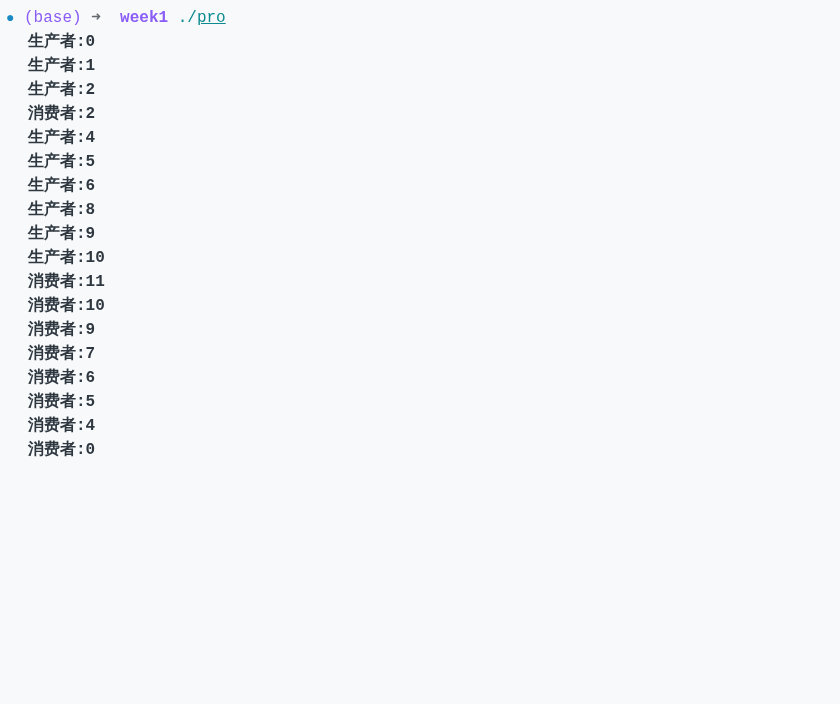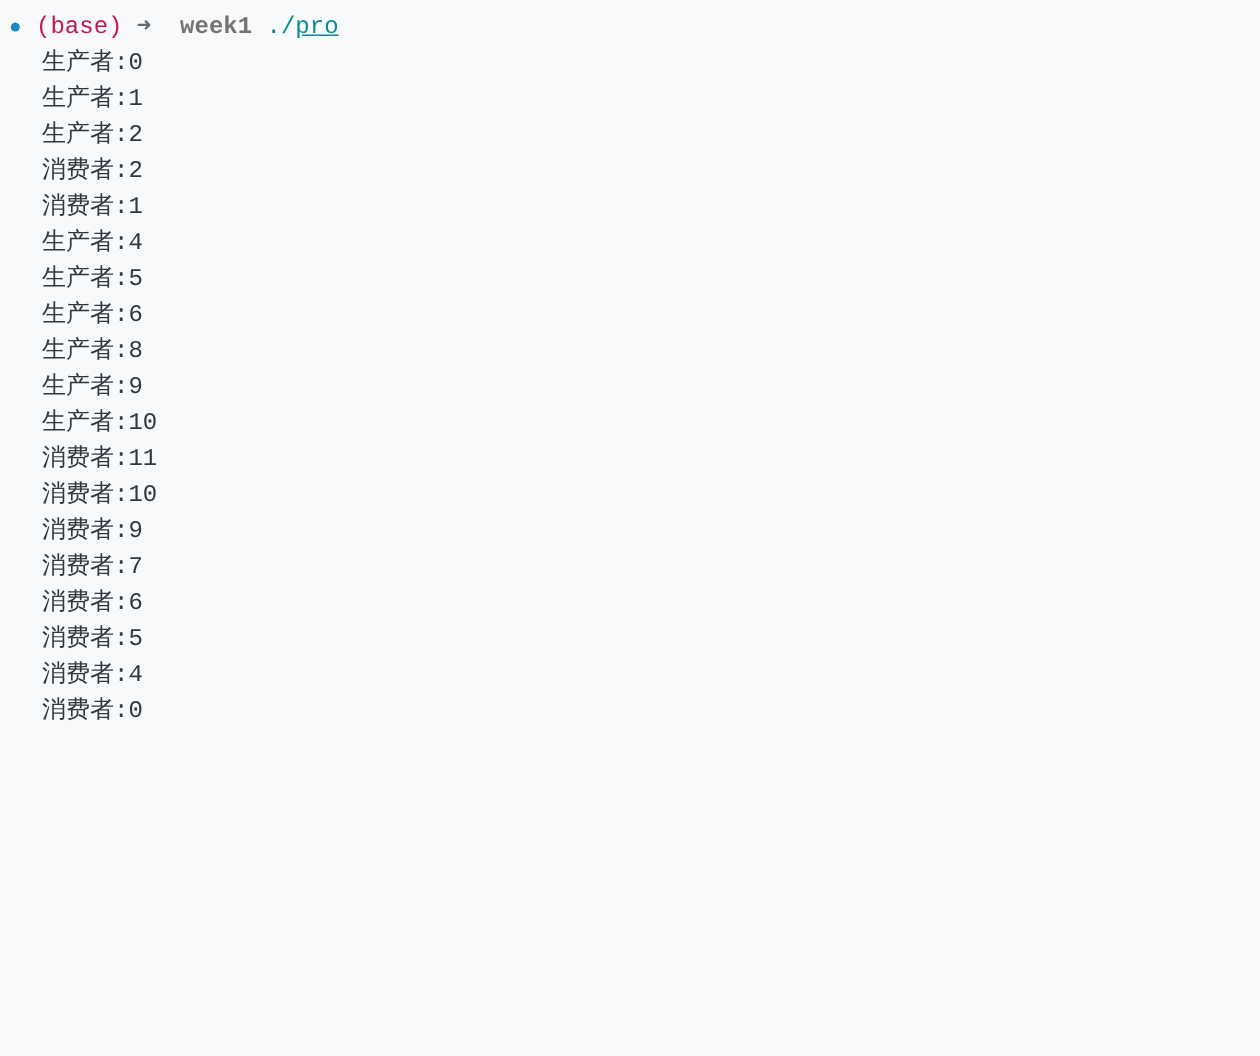--- a/index.html
+++ b/index.html
@@ -20,53 +20,52 @@
   .line {
     white-space: pre;
     color: #2f3840;
     padding-left: 6px;
   }
   .bullet {
     color: #1c88c4;
     font-size: 14px;
   }
   .env {
-    color: #be185d;
+    color: #8b5cf6;
   }
   .arrow {
     color: #63696e;
   }
   .dir {
-    color: #737373;
+    color: #8b5cf6;
     font-weight: bold;
   }
   .cmd-dot {
     color: #0b8b8f;
   }
   .cmd {
     color: #0b8b8f;
     text-decoration: underline;
   }
   .output {
     color: #2f3840;
     padding-left: 28px;
     white-space: pre;
-    font-weight: 400;
+    font-weight: 700;
   }
 </style>
 </head>
 <body>
 
 <div class="line"><span class="bullet">●</span> <span class="env">(base)</span> <span class="arrow">➜</span>  <span class="dir">week1</span> <span class="cmd-dot">./</span><span class="cmd">pro</span></div>
 <div id="output-container">
     <div class="output">生产者:0</div>
     <div class="output">生产者:1</div>
     <div class="output">生产者:2</div>
     <div class="output">消费者:2</div>
-    <div class="output">消费者:1</div>
     <div class="output">生产者:4</div>
     <div class="output">生产者:5</div>
     <div class="output">生产者:6</div>
     <div class="output">生产者:8</div>
     <div class="output">生产者:9</div>
     <div class="output">生产者:10</div>
     <div class="output">消费者:11</div>
     <div class="output">消费者:10</div>
     <div class="output">消费者:9</div>
     <div class="output">消费者:7</div>

